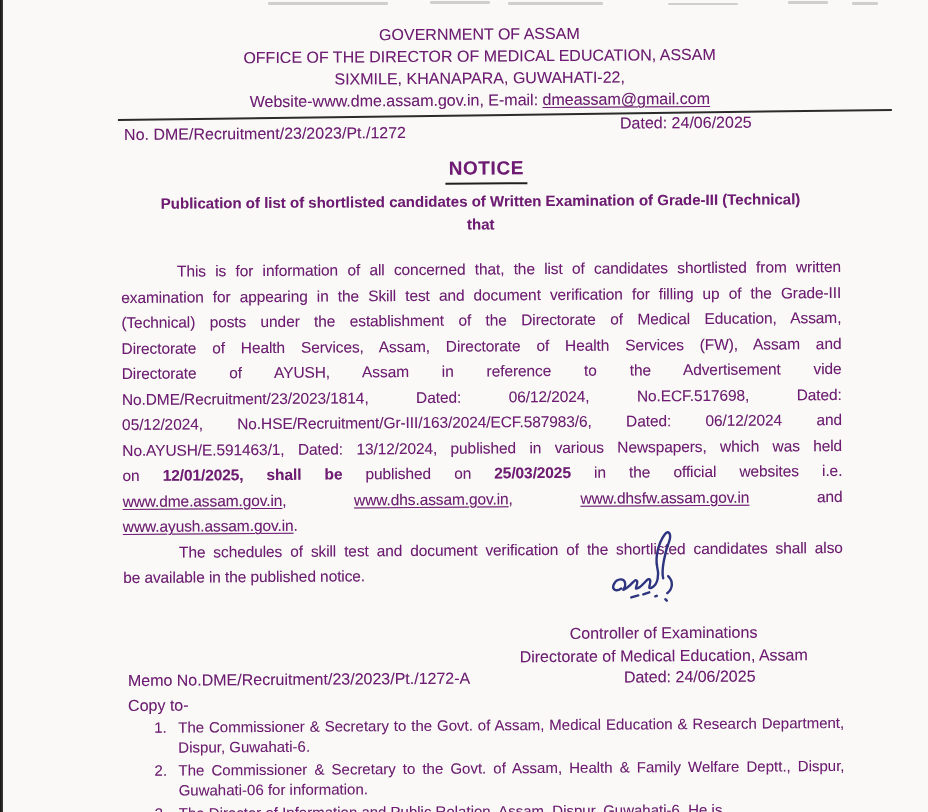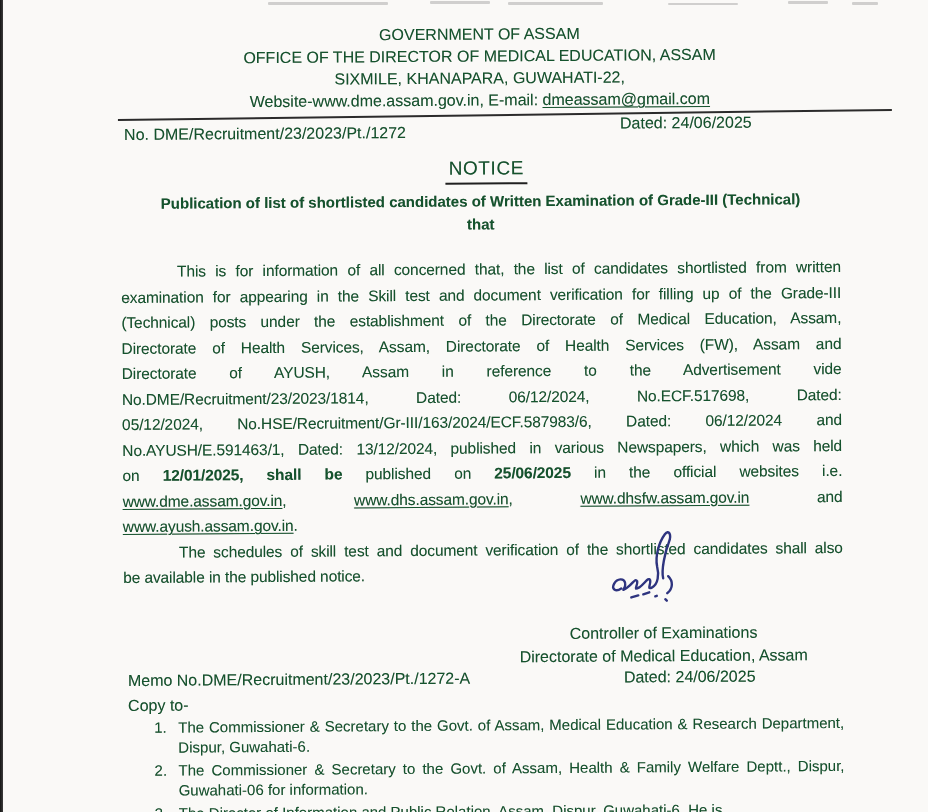--- a/index.html
+++ b/index.html
@@ -1,37 +1,37 @@
 <!DOCTYPE html>
 <html><head>
 <meta charset="utf-8">
 <style>
   html,body{margin:0;padding:0;background:#ffffff;}
   .page{position:relative;width:928px;height:812px;overflow:hidden;background:#faf9f7;
-        font-family:"Liberation Sans",sans-serif;color:#14532d;
+        font-family:"Liberation Sans",sans-serif;color:#701a75;
         text-shadow:0 0 .5px rgba(45,45,45,.35);}
   .scan-edge{position:absolute;left:0;top:0;width:3px;height:100%;
         background:linear-gradient(90deg,#151515,#3c3c3c);}
   .artifact{position:absolute;background:#8d8d8d;opacity:.38;filter:blur(.7px);border-radius:1px;}
   .speck{position:absolute;width:3px;height:3px;border-radius:50%;background:#777;opacity:.5;}
   .content{position:absolute;left:122px;top:0;width:720px;transform:rotate(-.4deg);
         transform-origin:40% 50%;}
   .tline{min-height:1em;}
   .ctr{text-align:center;white-space:nowrap;}
   .ind{text-indent:56px;}
   .b{font-weight:bold;}
   .u{text-decoration:underline;text-underline-offset:2px;text-decoration-thickness:1.4px;}
   .header{padding-top:24px;font-size:16px;line-height:22px;}
   .rule{height:2px;background:#2b2b2b;width:774px;margin:5px 0 0 -2px;
         transform:rotate(-.35deg);transform-origin:left center;}
   .refrow{position:relative;margin-top:3px;height:24px;font-size:16px;}
   .refrow .no{position:absolute;left:4px;top:2px;}
   .refrow .dt{position:absolute;left:500px;top:-6px;}
   .title-wrap{text-align:center;margin-top:10px;line-height:26px;}
-  .title{display:inline-block;font-size:19px;font-weight:normal;letter-spacing:.6px;
+  .title{display:inline-block;font-size:19px;font-weight:bold;letter-spacing:.6px;
         border-bottom:2.5px solid #202020;padding:0 3px 1px;margin-left:12px;}
   .subject{margin-top:5px;font-size:15px;line-height:23px;}
   .subject .tline span{font-weight:bold;}
   .para{font-size:15.5px;line-height:25.5px;letter-spacing:-.1px;}
   .para1{margin-top:21px;}
   .sigblock{width:360px;margin:34px 0 0 auto;text-align:center;font-size:16px;line-height:23px;}
   .sig-svg{position:absolute;left:478px;top:532px;pointer-events:none;}
   .memorow{position:relative;margin-top:1px;height:23px;font-size:16px;}
   .memorow .no{position:absolute;left:4px;}
   .memorow .dt{position:absolute;left:500px;}
@@ -82,21 +82,21 @@
 
     <div class="para para1">
         <div class="tline just ind" style="white-space: nowrap; word-spacing: 5.08px;"><span>This is for information of all concerned that, the list of candidates shortlisted from written</span></div>
         <div class="tline just" style="white-space: nowrap; word-spacing: 4.9px;"><span>examination for appearing in the Skill test and document verification for filling up of the Grade-III</span></div>
         <div class="tline just" style="white-space: nowrap; word-spacing: 10.18px;"><span>(Technical) posts under the establishment of the Directorate of Medical Education, Assam,</span></div>
         <div class="tline just" style="white-space: nowrap; word-spacing: 11.71px;"><span>Directorate of Health Services, Assam, Directorate of Health Services (FW), Assam and</span></div>
         <div class="tline just" style="white-space: nowrap; word-spacing: 28.68px;"><span>Directorate of AYUSH, Assam in reference to the Advertisement vide</span></div>
         <div class="tline just" style="white-space: nowrap; word-spacing: 43.29px;"><span>No.DME/Recruitment/23/2023/1814, Dated: 06/12/2024, No.ECF.517698, Dated:</span></div>
         <div class="tline just" style="white-space: nowrap; word-spacing: 30.15px;"><span>05/12/2024, No.HSE/Recruitment/Gr-III/163/2024/ECF.587983/6, Dated: 06/12/2024 and</span></div>
         <div class="tline just" style="white-space: nowrap; word-spacing: 9.18px;"><span>No.AYUSH/E.591463/1, Dated: 13/12/2024, published in various Newspapers, which was held</span></div>
-        <div class="tline just" style="white-space: nowrap; word-spacing: 18.93px;"><span>on </span><span class="b">12/01/2025, shall be</span><span> published on </span><span class="b">25/06/2025</span><span> in the official websites i.e.</span></div>
+        <div class="tline just" style="white-space: nowrap; word-spacing: 18.93px;"><span>on </span><span class="b">12/01/2025, shall be</span><span> published on </span><span class="b">25/03/2025</span><span> in the official websites i.e.</span></div>
         <div class="tline just" style="white-space: nowrap; word-spacing: 63.38px;"><span class="u">www.dme.assam.gov.in</span><span>, </span><span class="u">www.dhs.assam.gov.in</span><span>, </span><span class="u">www.dhsfw.assam.gov.in</span><span> and</span></div>
         <div class="tline"><span class="u">www.ayush.assam.gov.in</span><span>.</span></div>
       </div>
     <div class="para">
         <div class="tline just ind" style="white-space: nowrap; word-spacing: 3.74px;"><span>The schedules of skill test and document verification of the shortlisted candidates shall also</span></div>
         <div class="tline"><span>be available in the published notice.</span></div>
       </div>
 
     <svg class="sig-svg" width="120" height="84" viewBox="0 0 120 84">
       <g fill="none" stroke-width="2.4" stroke-linecap="round" stroke-linejoin="round">

